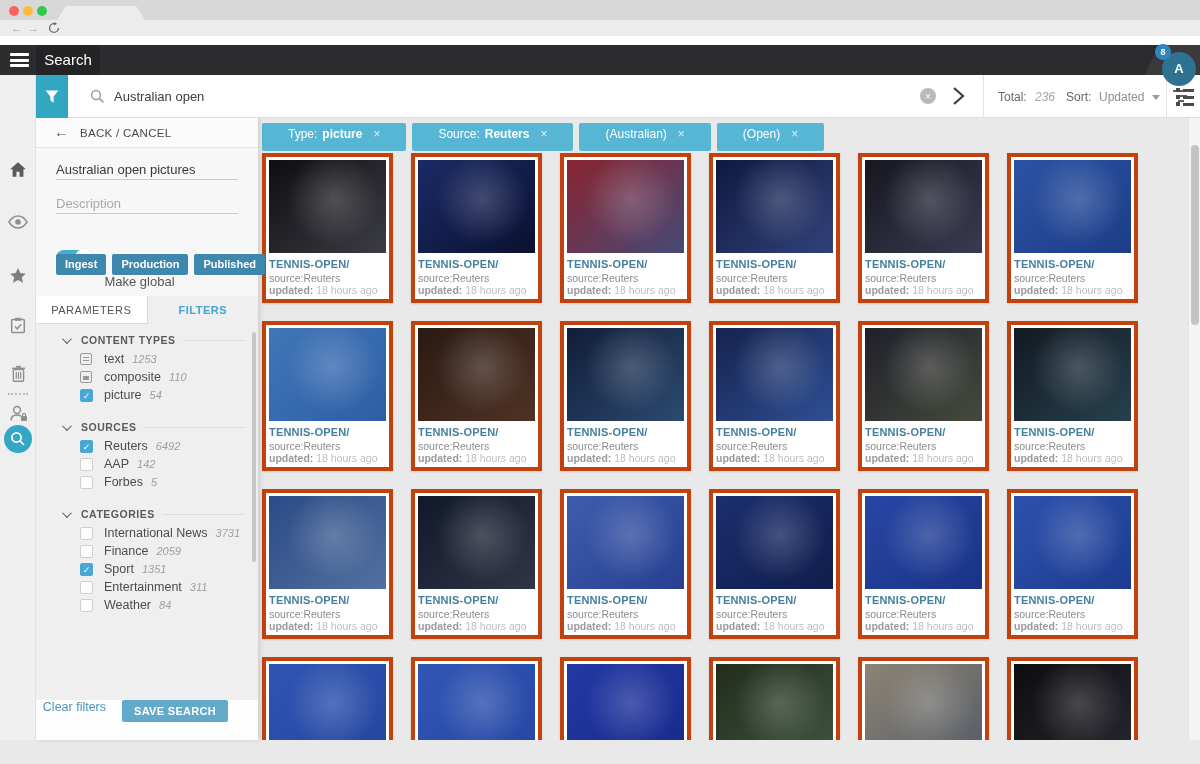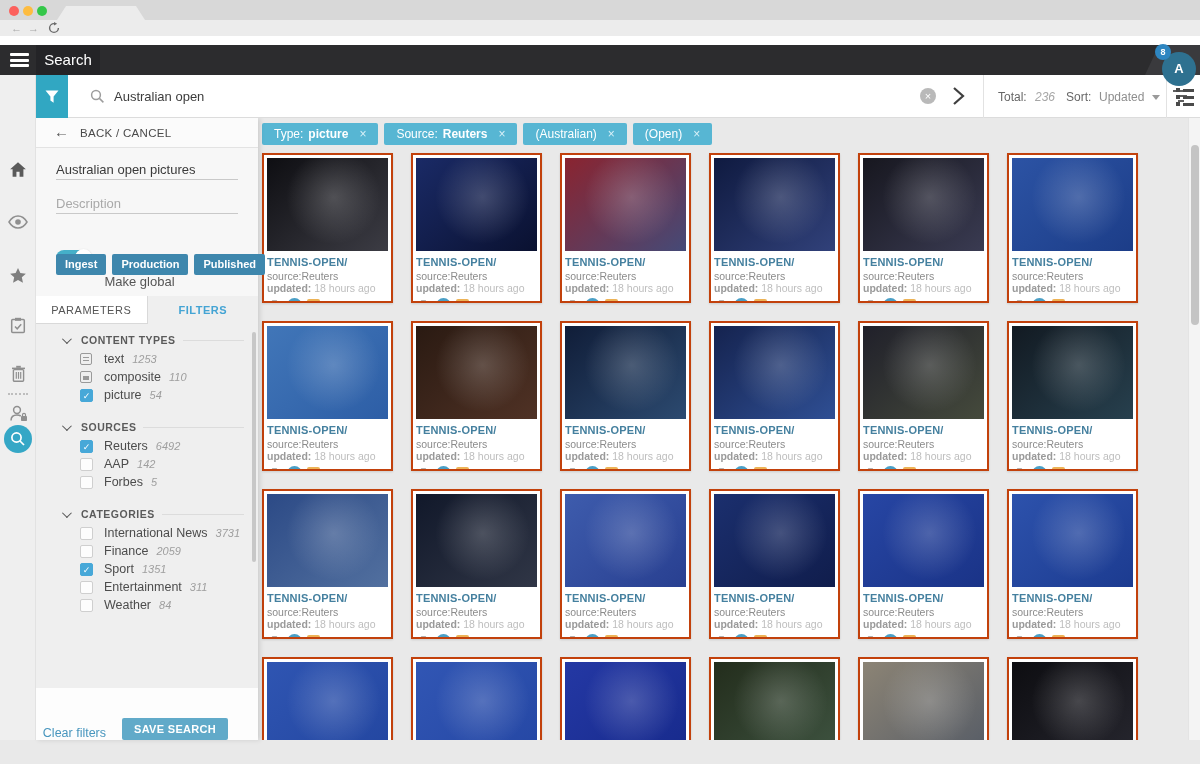--- a/index.html
+++ b/index.html
@@ -111,37 +111,37 @@
   .cb { width:13px; height:13px; border:1px solid #cfcfcf; border-radius:2px; background:#fdfdfd;
         flex:none; margin-right:11px; text-align:center; line-height:13px; font-size:9px; color:#fff; }
   .cb.on { background:#47a8d8; border-color:#47a8d8; }
   .doc-ic { width:12px; height:12px; border:1.3px solid #9a9a9a; border-radius:2px; flex:none; margin-right:12px;
             padding:2px; background:repeating-linear-gradient(to bottom, #9a9a9a 0 1px, transparent 1px 3px);
             background-clip:content-box; }
   .doc-ic.comp { background:linear-gradient(to bottom, transparent 0 45%, #9a9a9a 45% 100%); background-clip:content-box; }
   .f-label { font-size:12.5px; color:#4c4c4c; margin-right:8px; }
   .f-count { font-size:11px; font-style:italic; color:#9e9e9e; }
   .panel-scrollthumb { position:absolute; right:2px; top:214px; width:4px; height:230px; background:#c7c7c7; border-radius:2px; }
-  .panel-foot { position:absolute; left:0; bottom:0; width:100%; height:52px; background:#fdfdfd;
-                display:flex; align-items:flex-end; justify-content:flex-end; gap:16px; padding-right:30px; }
+  .panel-foot { position:absolute; left:0; bottom:0; width:100%; height:40px; background:#fdfdfd;
+                display:flex; align-items:flex-start; justify-content:flex-end; gap:16px; padding-right:30px; }
   .clear-link { font-size:12.5px; color:#4896be; cursor:pointer; }
   .save-btn { height:22px; padding:0 12px; background:#61aac9; color:#fff; font-size:11px; font-weight:bold;
               line-height:22px; border-radius:2px; cursor:pointer; letter-spacing:.3px; }
 
   
   .main { position:absolute; left:258px; top:118px; width:942px; height:622px; background:#e9e9e9; overflow:hidden; }
   .chips-row { position:absolute; left:4px; top:5px; display:flex; gap:6px; }
-  .chip { height:22px; background:#57b6d3; border-radius:2px; color:#fff; font-size:12px; line-height:22px;
-          padding:0 12px; display:flex; gap:5px; cursor:pointer; }
+  .chip { height:28px; background:#57b6d3; border-radius:2px; color:#fff; font-size:12px; line-height:22px;
+          padding:0 26px; display:flex; gap:5px; cursor:pointer; }
   .chip .val { font-weight:bold; }
   .chip .val.plain { font-weight:normal; }
   .chip .x { margin-left:6px; color:#d9f1f8; cursor:pointer; }
   .grid { position:absolute; left:4px; top:35px; display:grid; grid-template-columns:repeat(6,131px);
           grid-auto-rows:150px; gap:18px; }
-  .card { background:#fff; border:2px solid #c2410c; box-shadow:0 1px 2px rgba(0,0,0,.12); padding:3px;
+  .card { background:#fff; border:4px solid #c2410c; box-shadow:0 1px 2px rgba(0,0,0,.12); padding:3px;
           overflow:hidden; cursor:pointer; }
   .thumb { width:100%; height:93px; position:relative; }
   .thumb::after { content:""; position:absolute; inset:0;
                   background:radial-gradient(circle at 55% 42%, rgba(255,255,255,.20), rgba(0,0,0,0) 55%); }
   .c-title { margin-top:5px; font-size:11px; font-weight:bold; color:#45809f; letter-spacing:.2px; line-height:12px; }
   .c-src { margin-top:2px; font-size:10.5px; color:#8b8b8b; line-height:12px; }
   .c-upd { font-size:10.5px; color:#bdbdbd; line-height:12px; }
   .c-upd b { color:#9a9a9a; }
   .c-badges { margin-top:4px; display:flex; align-items:center; gap:5px; }
   .bdg-blue { width:15px; height:15px; border-radius:50%; background:#4a9fc6; color:#fff; font-size:9px;

